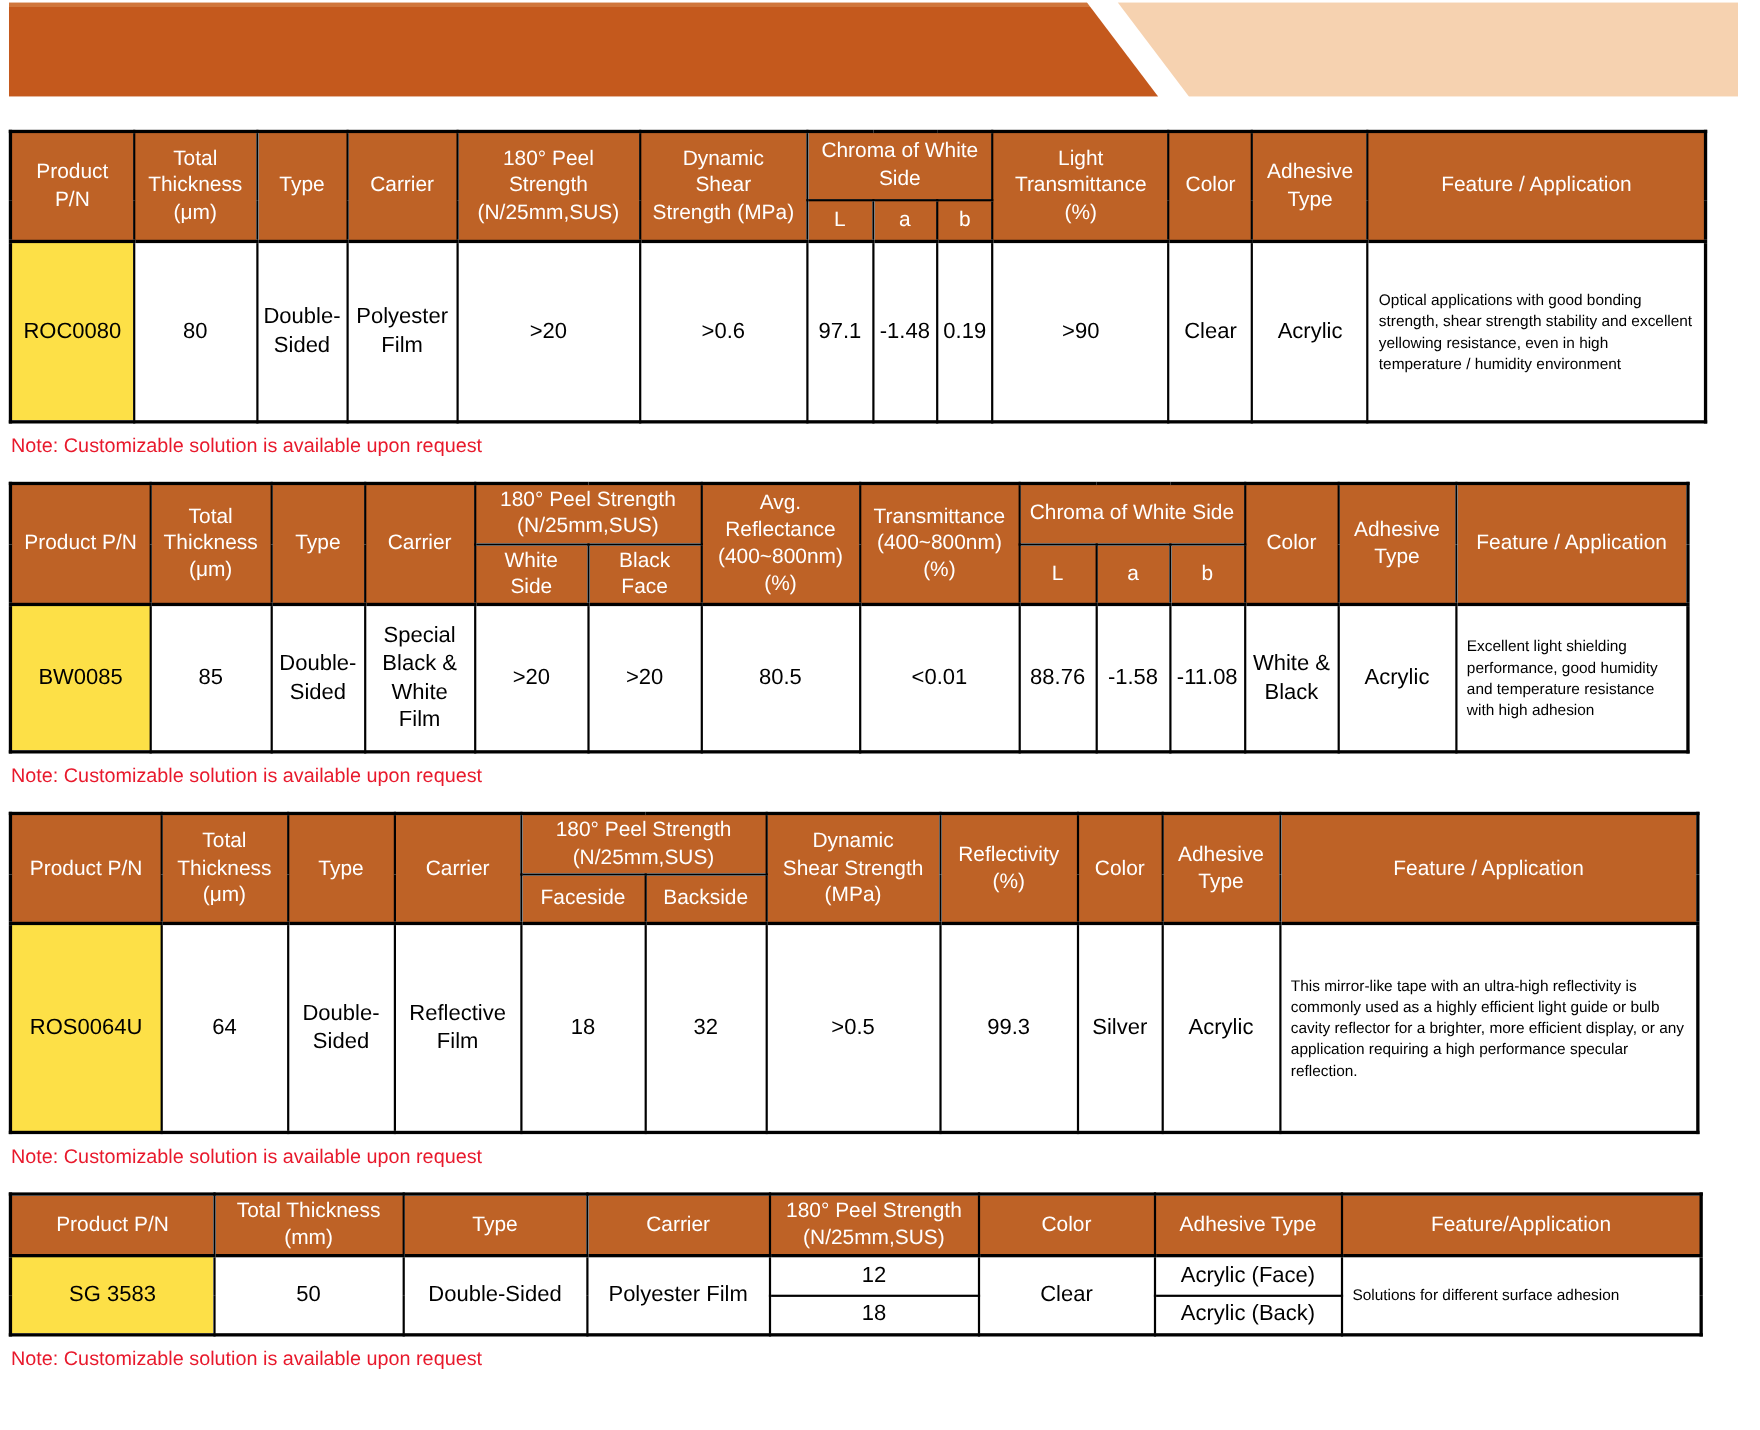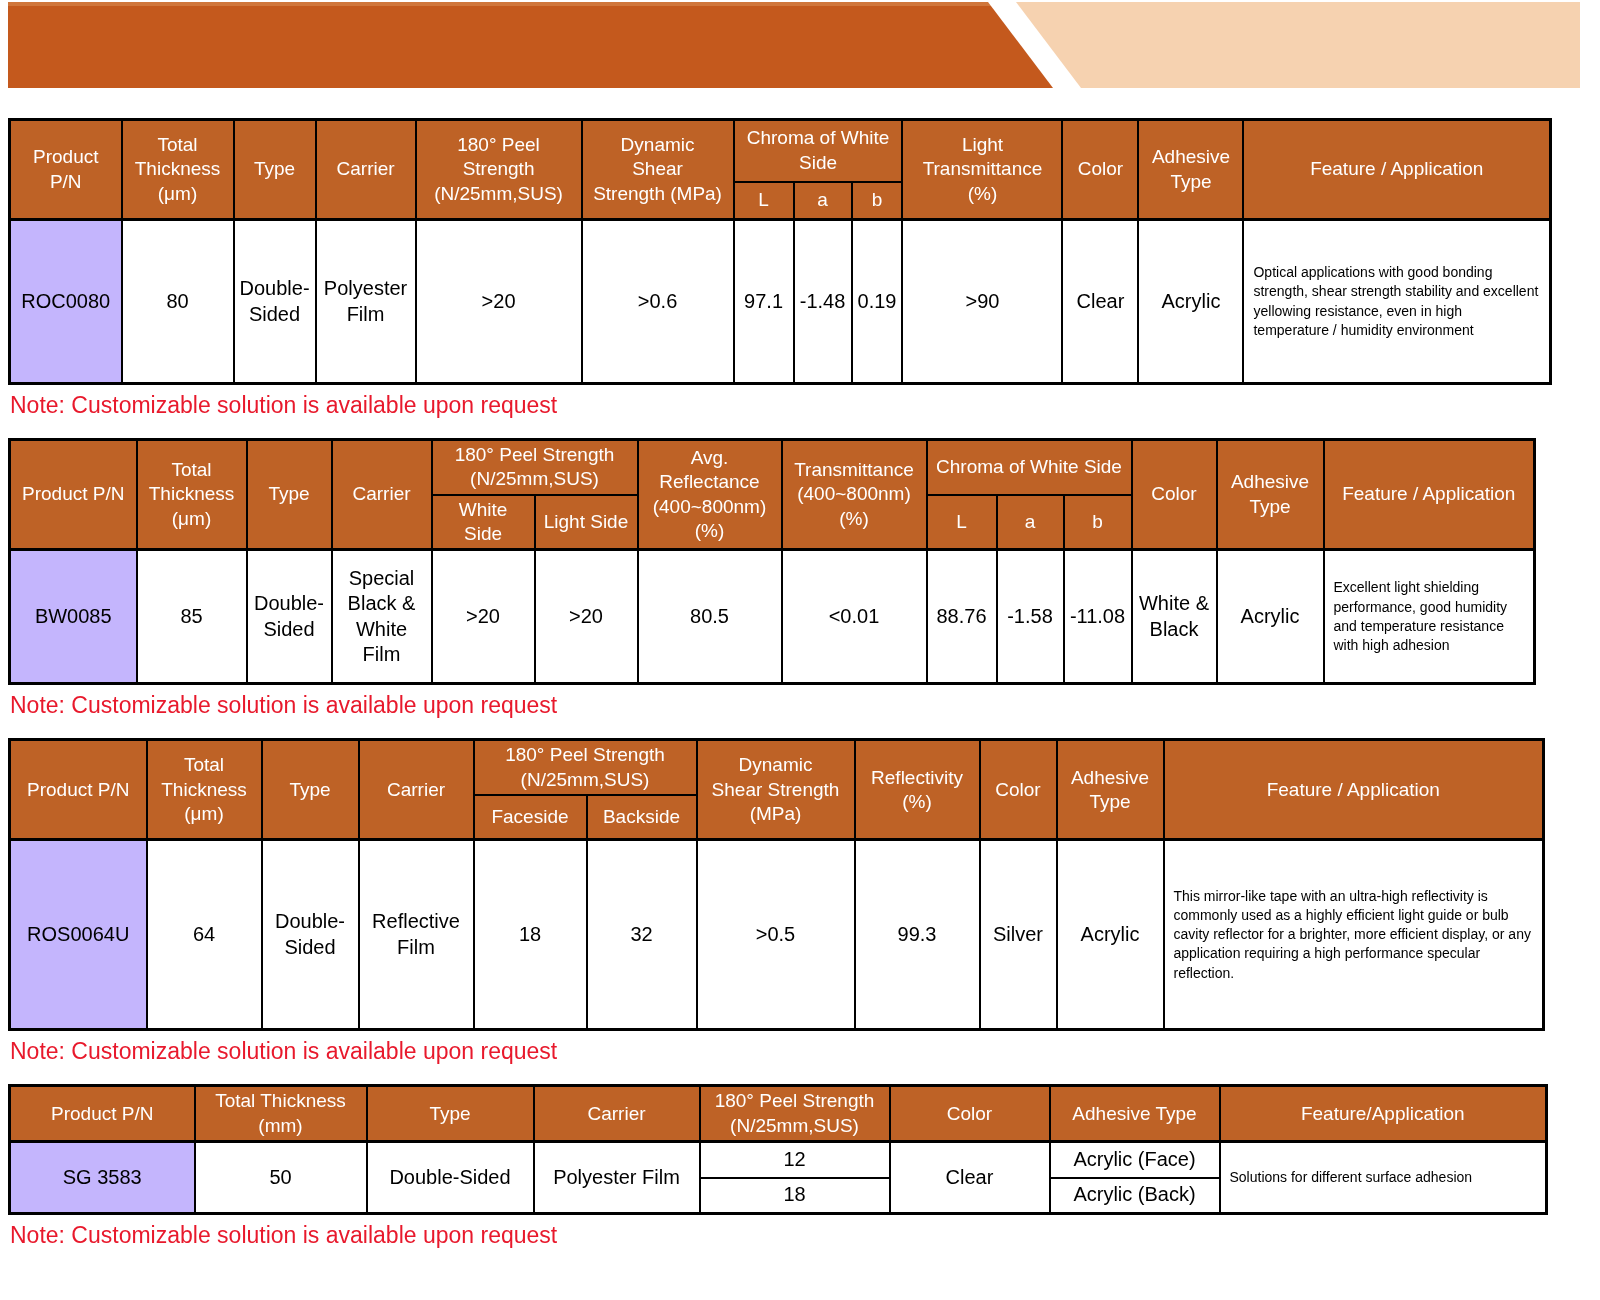--- a/index.html
+++ b/index.html
@@ -58,34 +58,34 @@
     background: #BE6226;
     color: #ffffff;
     font-weight: 400;
     font-size: 19px;
   }
   table.spec td {
     font-size: 20px;
     color: #000000;
     background: #ffffff;
   }
-  table.spec td.product { background: #c4b5fd; }
+  table.spec td.product { background: #fde047; }
   table.spec td.feature {
     text-align: left;
     white-space: normal;
     font-size: 14px;
     line-height: 1.37;
     padding: 4px 8px 4px 9px;
   }
   table.spec tr.first-body > td { border-top: 3px solid #000; }
   #t1 { margin-top: 30px; }
   #t2, #t3, #t4 { margin-top: 20px; }
   .note {
     color: #E8192C;
-    font-size: 23px;
+    font-size: 18px;
     line-height: 26px;
     margin: 7px 0 0 10px;
   }
 </style>
 </head>
 <body>
 
 <div class="banner">
   <div class="banner-orange"></div>
   <div class="banner-peach"></div>
@@ -195,21 +195,21 @@
 (400~800nm)
 (%)</th>
       <th colspan="3">Chroma of White Side</th>
       <th rowspan="2">Color</th>
       <th rowspan="2">Adhesive
 Type</th>
       <th rowspan="2">Feature / Application</th>
     </tr>
     <tr style="height:52px">
       <th>White Side</th>
-      <th>Light Side</th>
+      <th>Black Face</th>
       <th>L</th>
       <th>a</th>
       <th>b</th>
     </tr>
   </thead>
   <tbody>
     <tr class="first-body" style="height:134px">
       <td class="product">BW0085</td>
       <td>85</td>
       <td>Double-

